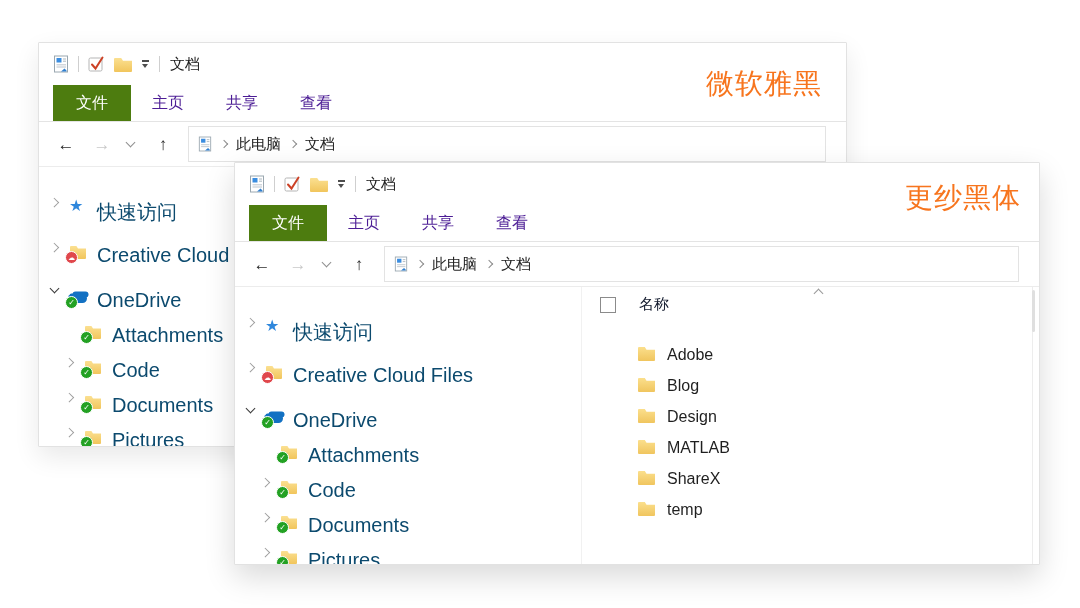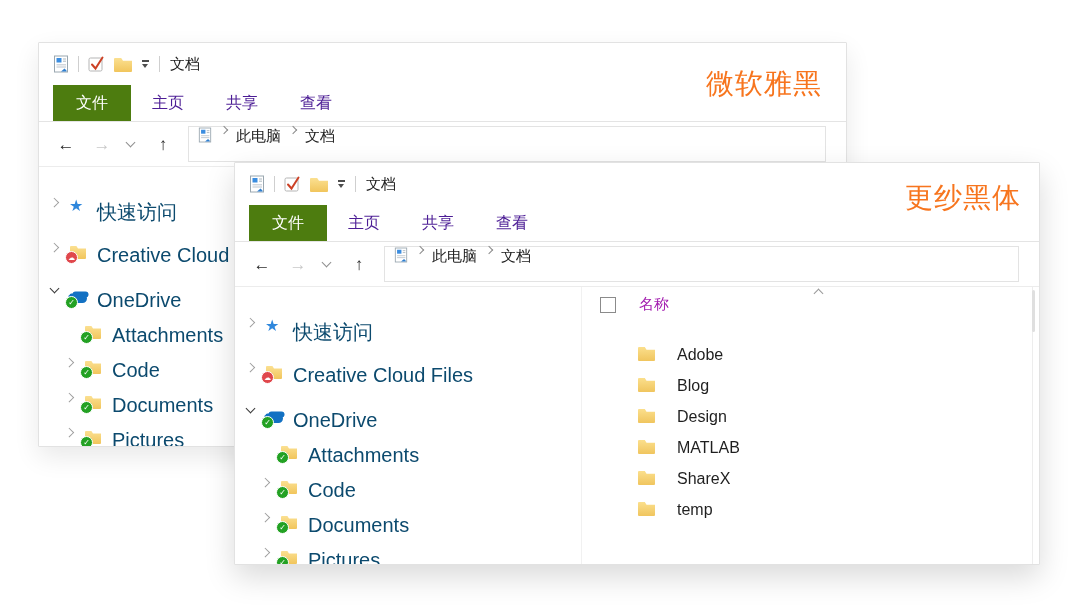--- a/index.html
+++ b/index.html
@@ -36,21 +36,21 @@
   .tab.selected{background:#4d7c0f;color:#fff;min-width:78px}
 
   
   .addressbar{height:44px;display:flex;align-items:center;padding:0 14px;border-bottom:1px solid #ececec}
   .nav-arrow{font-size:17px;line-height:1;color:#2b2b2b;width:26px;text-align:center;flex:none}
   .nav-arrow.fwd{color:#c8c8c8;margin-left:10px}
   .nav-arrow.up{margin-left:6px}
   .chev-down{width:6px;height:6px;border-right:1.5px solid #8f8f8f;border-bottom:1.5px solid #8f8f8f;
       transform:rotate(45deg);margin:-3px 10px 0 12px;flex:none}
   .address-box{flex:1;height:34px;margin-left:12px;margin-right:6px;border:1px solid #e3e3e3;
-      display:flex;padding:0 9px;gap:9px;font-size:15px;color:#222;background:#fff}
+      display:flex;align-items:center;padding:0 9px;gap:9px;font-size:15px;color:#222;background:#fff}
   .crumb-chev{width:5px;height:5px;border-top:1.4px solid #8a8a8a;border-right:1.4px solid #8a8a8a;
       transform:rotate(45deg);flex:none}
   .address-box .doc-svg{width:14px;height:16px}
 
   
   .content{position:relative;display:flex;height:calc(100% - 124px);overflow:hidden}
   .sidebar{width:346px;flex:none;box-sizing:border-box;padding-top:32px}
   .tree-row{height:28px;display:flex;align-items:flex-start;padding-left:12px;font-size:20px;color:#0c4a6e;margin-bottom:7px}
   .sidebar .tree-row:nth-of-type(1),.sidebar .tree-row:nth-of-type(2){margin-bottom:17px}
   .tree-row.child{padding-left:27px}
@@ -74,25 +74,25 @@
   .onedrive-icon::after{content:'✓';position:absolute;left:-3px;bottom:-3px;width:11px;height:11px;
       border-radius:50%;background:#23A123;border:1.5px solid #fff;color:#fff;font-size:8px;line-height:11px;
       text-align:center;font-weight:bold}
   .onedrive-icon::before{content:'';position:absolute;left:0;bottom:3px;width:19px;height:9px;border-radius:5px;
       background:#1371C3;box-shadow:3px -4px 0 -1.5px #1371C3,-1px -3px 0 -2.5px #1371C3}
 
   
   .main{flex:1;position:relative;border-left:1px solid #f1f1f1}
   .list-header{position:absolute;left:18px;top:8px;display:flex;align-items:center;gap:23px}
   .hdr-check{width:16px;height:16px;border:1px solid #8b8b8b;background:#fff;box-sizing:border-box}
-  .hdr-label{font-size:15px;color:#a21caf}
+  .hdr-label{font-size:15px;color:#0f172a}
   .sort-chev{position:absolute;left:233px;top:3px;width:6px;height:6px;border-top:1.5px solid #9a9a9a;
       border-right:1.5px solid #9a9a9a;transform:rotate(-45deg)}
   .rows{position:absolute;top:52px;left:0;right:0}
-  .file-row{height:31px;display:flex;align-items:center;padding-left:56px;gap:22px;font-size:16px;color:#1f1f1f}
+  .file-row{height:31px;display:flex;align-items:center;padding-left:56px;gap:12px;font-size:16px;color:#1f1f1f}
   .file-folder-icon{width:17px;height:14px;position:relative;flex:none;margin-top:-1px}
   .file-folder-icon::before{content:'';position:absolute;inset:0;
       background:linear-gradient(180deg,#FBDF8C,#F0C55E);
       clip-path:polygon(0 0,40% 0,50% 20%,100% 20%,100% 100%,0 100%);border-radius:1px}
   .scroll-line{position:absolute;right:6px;top:0;bottom:0;width:1px;background:#ededed}
   .scroll-thumb{position:absolute;right:4px;top:3px;height:42px;width:3px;background:#dfdfdf;border-radius:2px}
 </style>
 </head>
 <body>
 

